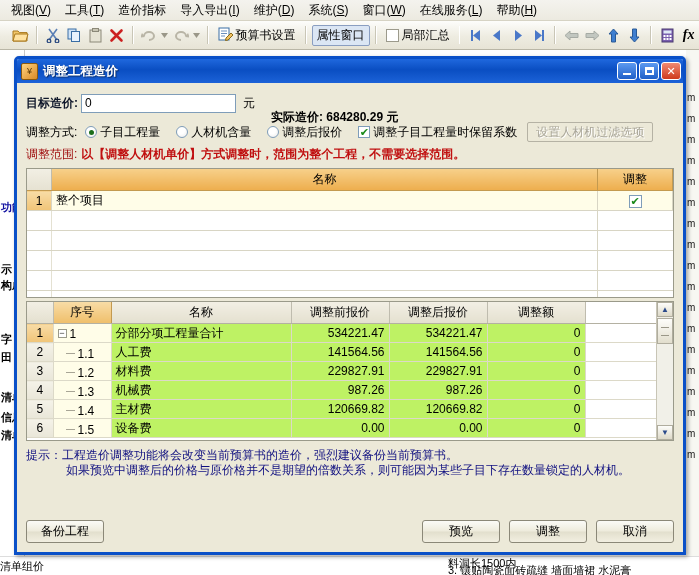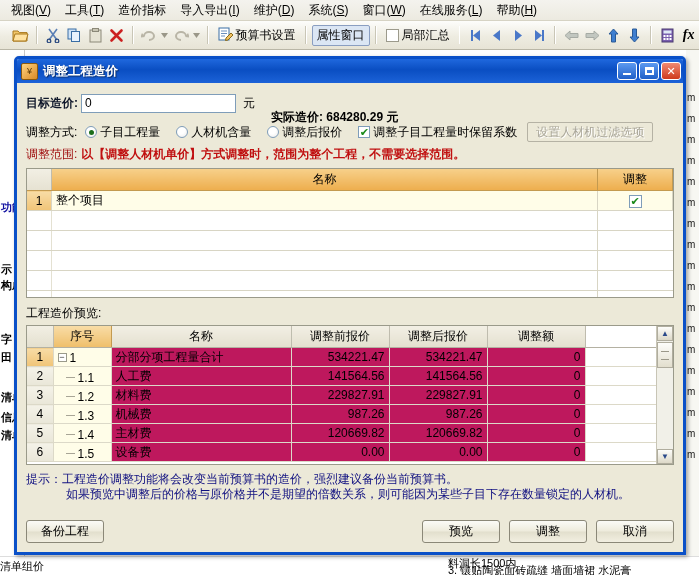--- a/index.html
+++ b/index.html
@@ -163,21 +163,21 @@
   table.g2 th {
     height:19px; font-weight:normal; font-size:12px; color:#000;
     border-right:1px solid #bfbcae; border-bottom:1px solid #b4b1a2;
     background: linear-gradient(to bottom,#f2efe4,#e4e0cf);
   }
   table.g2 th.hl { background: linear-gradient(to bottom,#f8dca6,#efbf6b);
                    border-right:1px solid #c39a50;}
   table.g2 td {
     height:19px; font-size:12px; padding:0 4px; box-sizing:border-box;
     border-right:1px solid #dcd9c8; border-bottom:1px solid #dcd9c8;
-    background:#be185d; overflow:hidden; white-space:nowrap;
+    background:#bef264; overflow:hidden; white-space:nowrap;
   }
   table.g2 td.rn {
     background: linear-gradient(to bottom,#f4f2e8,#e9e6d8); text-align:center;
     width:26px; padding:0;
   }
   table.g2 td.rn.sel { background: linear-gradient(to bottom,#f8dca6,#f0c477);}
   table.g2 td.tree { width:56px; padding-left:4px; color:#000; background:#fffde8;}
   table.g2 td.num { text-align:right; }
   table.g2 td.blankcol { background:#fff; border-right:none;}
   .tnode { display:inline-flex; align-items:center; gap:3px; }
@@ -501,21 +501,20 @@
               </tr>
               <tr>
                 <td style="background:#fff;border-right:1px solid #e4e1d2"></td>
                 <td style="background:#fff"></td>
                 <td style="background:#fff;border-right:none"></td>
               </tr>
             </tbody>
         </table>
       </div>
 
-      <div class="preview-lbl">工程造价预览:</div>
 
       <div class="grid2wrap">
         <div class="grid2scroll">
           <table class="g2">
             <colgroup>
               <col style="width:26px">
                 <col style="width:58px">
                 <col style="width:180px">
               <col style="width:98px">
                 <col style="width:98px">

